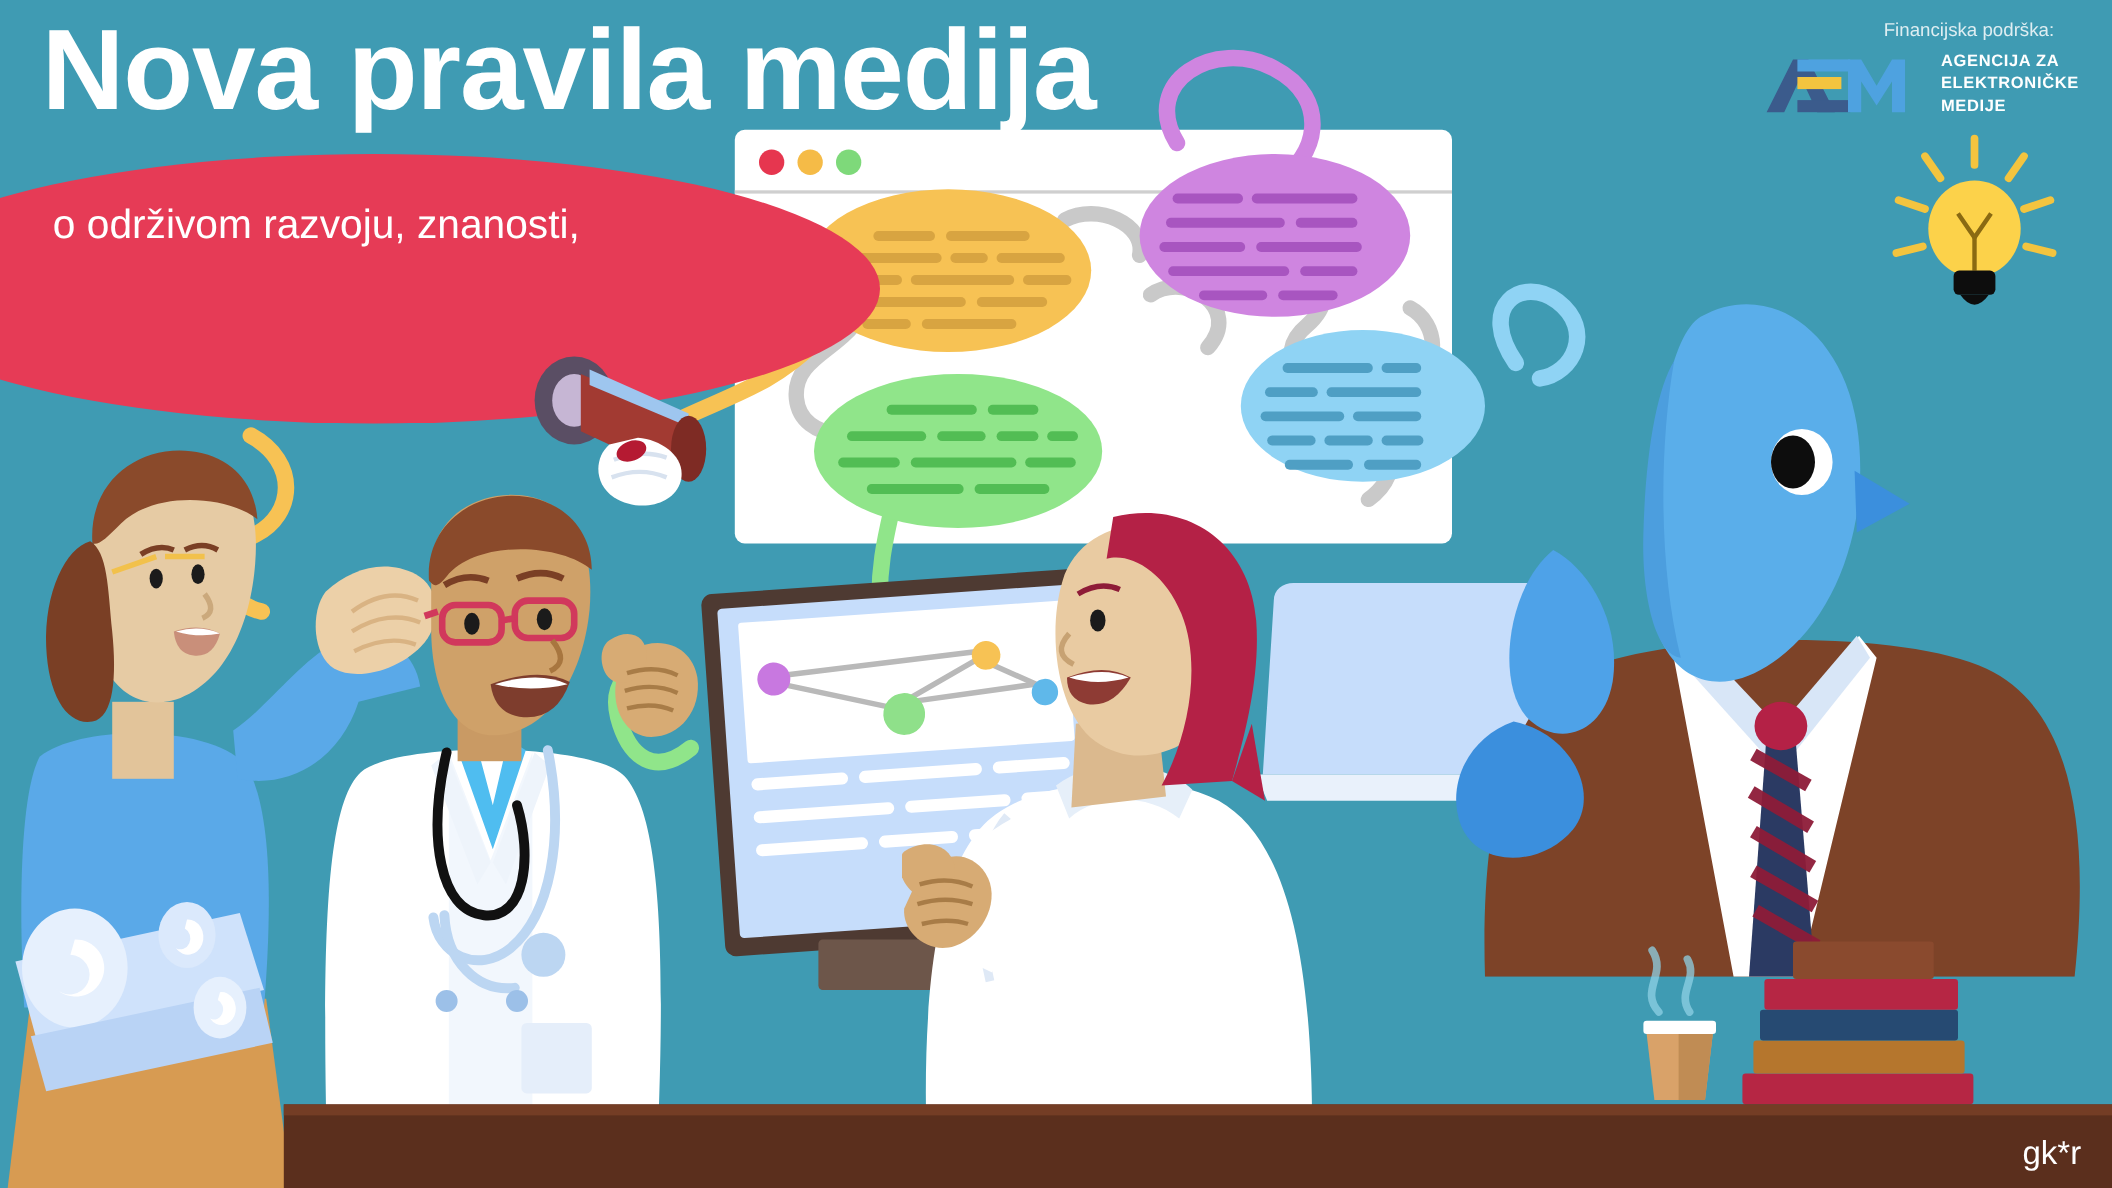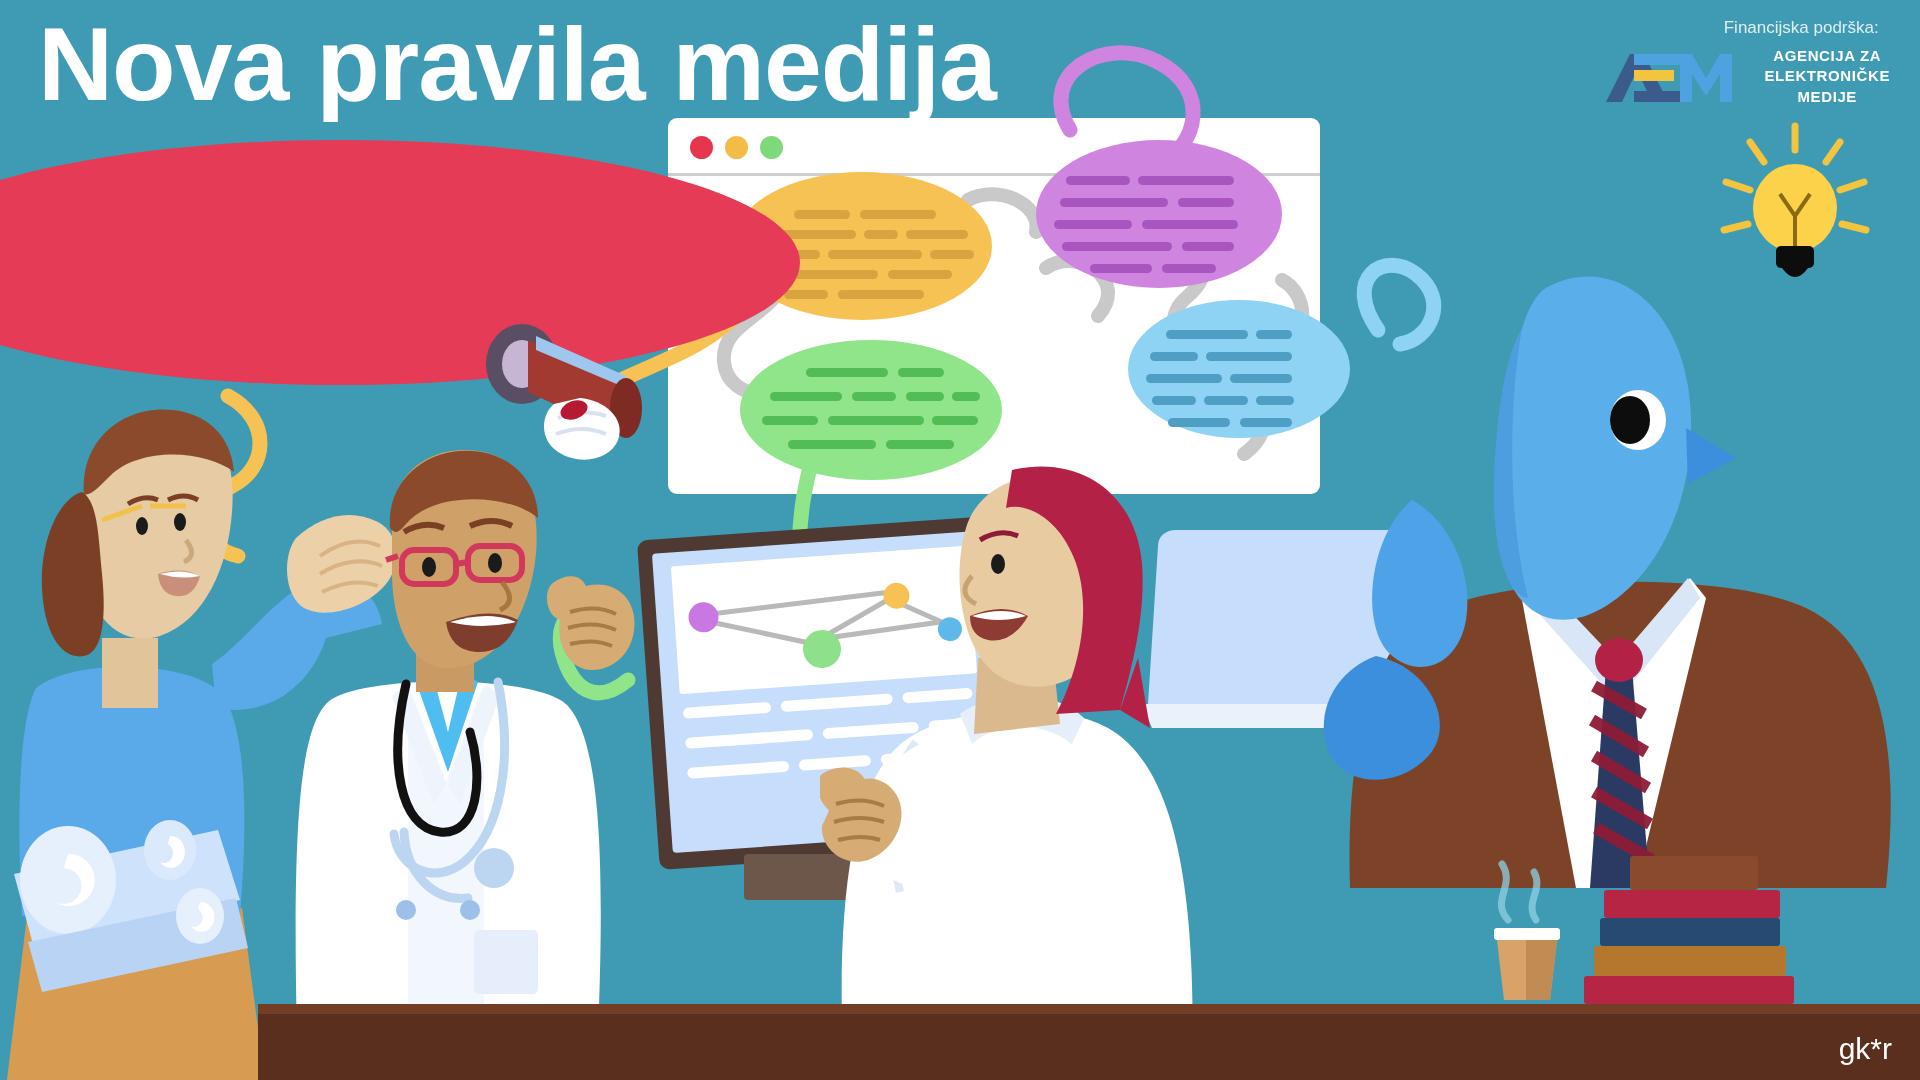--- a/index.html
+++ b/index.html
@@ -27,21 +27,21 @@
     z-index:30;
   }
   .subtitle {
     position:absolute; left:48px; top:178px;
     width:640px; z-index:34;
     color:#ffffff; font-size:37px; line-height:1.42; font-weight:400;
   }
   .subtitle div { white-space:nowrap; }
 
   
-  .support { position:absolute; right:30px; top:18px; z-index:45; text-align:center; }
+  .support { position:absolute; right:30px; top:18px; z-index:45; text-align:left; }
   .support-label { color:#dfeef2; font-size:17px; margin-left:108px; margin-bottom:8px; }
   .aem-row { display:flex; align-items:center; gap:32px; }
   .aem-text { color:#ffffff; font-size:15px; line-height:1.35; letter-spacing:.6px; font-weight:600; }
 
   
   .browser {
     position:absolute; left:668px; top:118px; width:652px; height:376px;
     background:#ffffff; border-radius:9px; z-index:10;
     box-shadow:0 0 0 0 rgba(0,0,0,0);
   }
@@ -440,20 +440,21 @@
       <path d="M38 76 C 20 56, 46 42, 32 20"></path>
       <path d="M66 76 C 54 58, 74 46, 64 28"></path>
     </g>
     <path d="M26 88 L88 88 L80 156 L34 156 Z" fill="#d9a269"></path>
     <path d="M56 88 L88 88 L80 156 L56 156 Z" fill="#c08c54"></path>
     <rect x="24" y="84" width="66" height="12" rx="3" fill="#ffffff"></rect>
   </svg>
 
   <div class="blob"></div>
   <div class="subtitle">
+    <div>o održivom razvoju, znanosti,</div>
   </div>
 
   <div class="title">Nova pravila medija</div>
 
   <div class="support">
     <div class="support-label">Financijska podrška:</div>
     <div class="aem-row">
       <svg width="128" height="56" viewBox="0 0 128 56">
         <path d="M2 54 L26 6 L40 6 L64 54 L48 54 L33 22 L18 54 Z" fill="#3b5b8c"></path>
         <rect x="30" y="6" width="48" height="11" fill="#4ea2e0"></rect>

